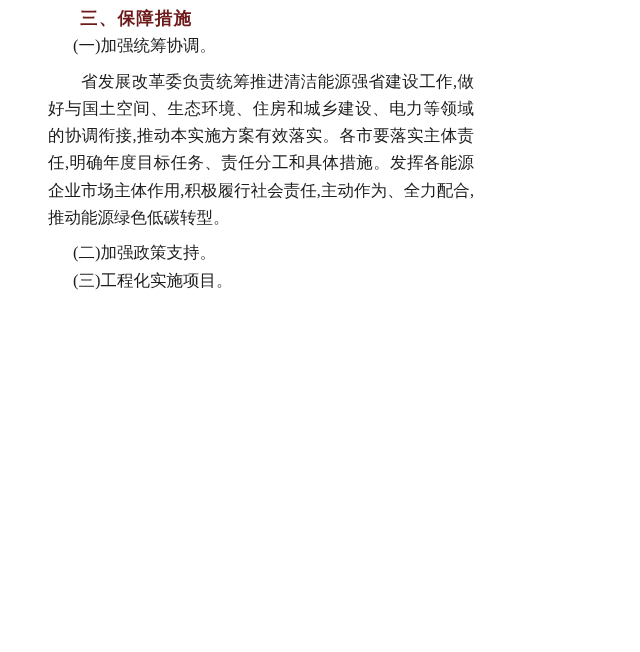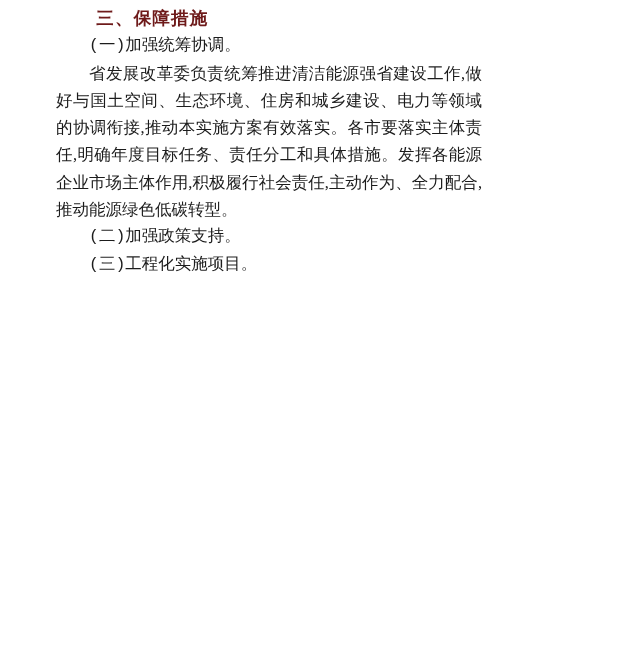--- a/index.html
+++ b/index.html
@@ -9,44 +9,43 @@
   body {
     width: 640px;
     height: 652px;
     background: var(--background, #ffffff);
     overflow: hidden;
   }
   .page {
     box-sizing: border-box;
     width: 538px;
     height: 652px;
-    padding: 5px 56px 0 56px;
+    padding: 5px 56px 0 40px;
     font-family: "Liberation Serif", "DejaVu Serif", serif;
     color: var(--body-text, #1c1c1c);
   }
   .doc-heading {
     margin: 0;
     font-size: 17.5px;
     font-weight: bold;
     line-height: 27.3px;
     text-indent: 2.3em;
     letter-spacing: 1.2px;
     color: var(--heading-text, #6e1a1a);
   }
   .subheading {
     margin: 0;
     font-size: 16.5px;
     font-weight: normal;
     line-height: 27.3px;
     text-indent: 2em;
     color: var(--body-text, #1c1c1c);
-    font-family: Liberation Mono, monospace;
   }
   .para {
-    margin: 0;
+    margin: 8px;
     font-size: 16.5px;
     line-height: 27.3px;
     text-indent: 2em;
     text-align: justify;
     word-break: break-all;
     color: var(--body-text, #1c1c1c);
   }
 </style>
 </head>
 <body>

